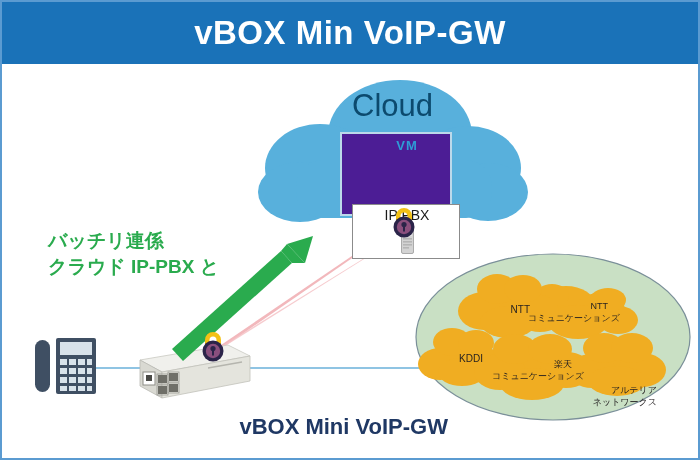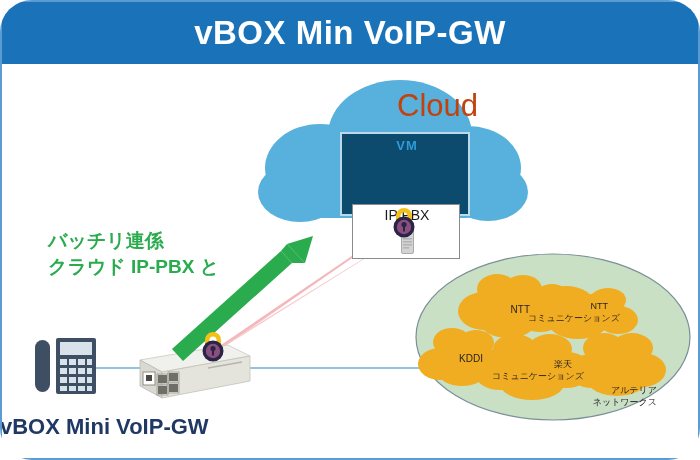--- a/index.html
+++ b/index.html
@@ -9,21 +9,20 @@
   }
   body {
     font-family: "Liberation Sans", "DejaVu Sans", sans-serif;
   }
   #stage {
     position: relative;
     width: 700px;
     height: 460px;
     background: #ffffff;
     overflow: hidden;
-    border-radius: 32px;
   }
   
   #frame {
     position: absolute;
     left: 0; top: 0;
     width: 700px; height: 460px;
     box-sizing: border-box;
     border: 2px solid #5b9bd1;
     pointer-events: none;
     z-index: 60;
@@ -54,33 +53,32 @@
     left: 0; top: 0;
     width: 700px; height: 460px;
   }
   #svg-layer { z-index: 5; }
   #svg-top { z-index: 30; }
 
   
   #cloud-label {
     position: absolute;
     left: 352px; top: 88px;
-    color: #c2410c;
+    color: #0c4a6e;
     font-size: 31px;
     font-weight: normal;
     z-index: 12;
     white-space: nowrap;
-    margin-left: 45px;
   }
   
   #vm-box {
     position: absolute;
     left: 340px; top: 132px;
-    width: 130px; height: 84px;
-    background: #0c4a6e;
+    width: 112px; height: 84px;
+    background: #4c1d95;
     border: 2px solid #bcd9ea;
     box-sizing: border-box;
     z-index: 13;
   }
   #vm-label {
     position: absolute;
     left: 0; top: 4px;
     width: 130px;
     text-align: center;
     font-size: 13px;
@@ -121,25 +119,26 @@
     line-height: 1.35;
     z-index: 25;
     white-space: nowrap;
   }
 
   
   #bottom-caption {
     position: absolute;
     left: 0px; top: 414px;
     width: 400px;
-    text-align: left;
+    text-align: right;
     color: #1f3864;
     font-size: 22px;
     font-weight: bold;
     z-index: 25;
+    padding-left: 48px;
   }
 
   
   .bubble-text {
     position: absolute;
     color: #231f20;
     font-size: 9px;
     font-weight: normal;
     text-align: right;
     line-height: 1.35;

